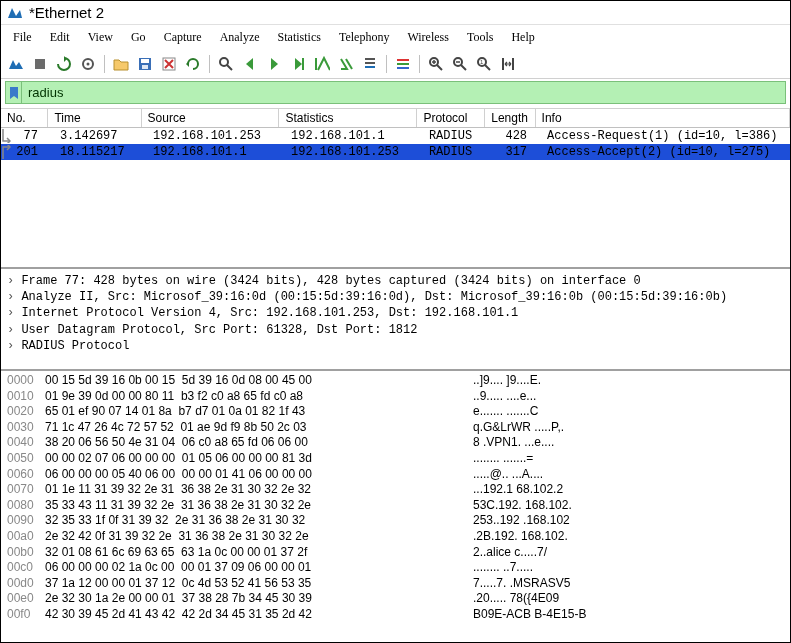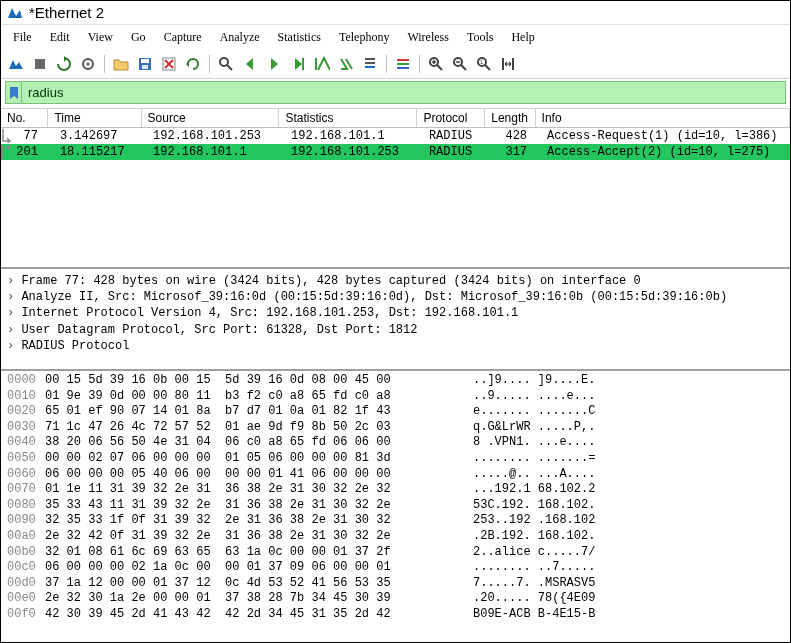--- a/index.html
+++ b/index.html
@@ -103,42 +103,42 @@
     border-right: 1px solid #d0d0d0;
     border-bottom: 1px solid #c0c0c0;
     padding: 2px 6px;
     position: sticky; top: 0;
     font-family: "Segoe UI", Tahoma, sans-serif;
   }
   table.pkts td {
     padding: 1px 12px;
     white-space: nowrap;
   }
-  tr.pkt-row.sel td { background: #22c55e; }
+  tr.pkt-row.sel td { background: #1d4ed8; }
   tr.pkt-row td.num { text-align: right; padding-right: 10px; position:relative;}
   
   .details-pane {
     flex: 0 0 102px;
     overflow: auto;
     border-bottom: 2px solid #a0a0a0;
     padding: 4px 6px;
     font-family: Consolas, "Courier New", monospace;
     font-size: 12px;
     line-height: 1.35;
   }
   .details-pane .tree-line::before {
     content: "› ";
     color: #555;
   }
   
   .hex-pane {
     flex: 1 1 auto;
     overflow: auto;
     padding: 2px 12px 2px 0;
-    font-family: Liberation Mono, monospace;
+    font-family: Liberation Sans, sans-serif;
     font-size: 12px;
     line-height: 1.30;
     white-space: pre;
   }
   .hex-row { display:flex; }
   .hex-off { width: 44px; color:#888; text-align:left; padding-left:6px;}
   .hex-bytes { width: 410px; }
   .hex-ascii { padding-left: 18px; }
   .marker {
     position:absolute; left:0; top:0; bottom:0;

